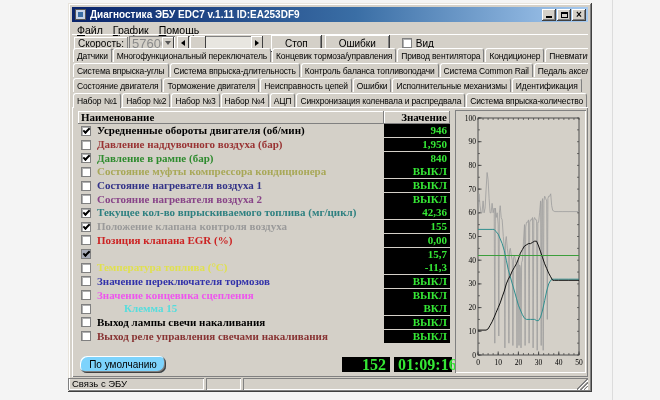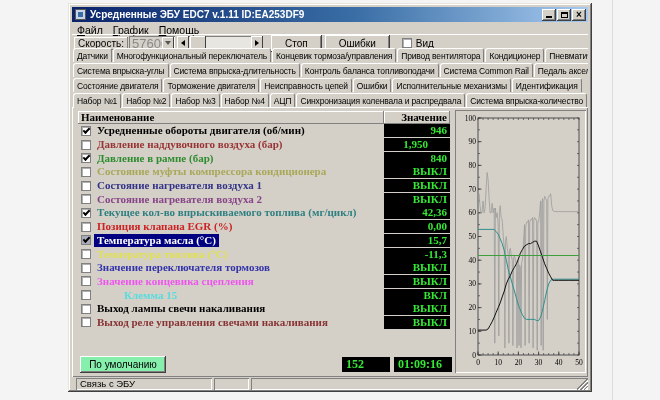--- a/index.html
+++ b/index.html
@@ -104,54 +104,54 @@
   .trow .cb-wrap { width:16px; flex:0 0 auto; display:flex; justify-content:center; }
   .trow .lbl { font-size:11px; font-weight:bold; white-space:nowrap; overflow:hidden;
     padding:0 3px; height:13px; line-height:13px; }
   .trow.selected .lbl { background:#000080; color:#fff !important; }
   .trow .val { margin-left:auto; width:66px; height:13px; line-height:13px;
     background:#000; text-align:right; padding-right:3px;
     font-size:11px; font-weight:bold; white-space:nowrap; }
 
   
   .default-btn { position:absolute; left:8px; top:249px; width:86px; height:17px;
-    background:#86efac; font-size:10px; font-family:"Liberation Sans",sans-serif;
+    background:#7dd3fc; font-size:10px; font-family:"Liberation Sans",sans-serif;
     display:flex; align-items:center; justify-content:center;
-    box-shadow: inset -1px -1px 0 #404040, inset 1px 1px 0 #fff, inset -2px -2px 0 #808080; }
+    box-shadow: inset -1px -1px 0 #404040, inset 1px 1px 0 #fff, inset -2px -2px 0 #808080; border-radius: 7px; }
   .counter-box { position:absolute; top:250px; height:15px; background:#000;
-    font-family:"Liberation Serif", serif; font-weight:bold; font-size:12px;
-    line-height:15px; padding:0 4px; }
+    font-family:"Liberation Serif", serif; font-weight:bold; font-size:16px;
+    line-height:15px; text-align:right; padding:0 4px; }
 
   
   .chart-panel { position:absolute; left:383px; top:3px; width:131px; height:263px;
     background:#d4d0c8; box-shadow: inset 1px 1px 0 #808080, inset -1px -1px 0 #fff; }
   .chart-panel svg { position:absolute; left:2px; top:2px; }
 
   
-  .statusbar { position:absolute; left:8px; right:4px; bottom:2px; height:12px; display:flex; }
+  .statusbar { position:absolute; left:0; right:4px; bottom:2px; height:12px; display:flex; }
   .status-pane { height:12px; box-shadow: inset 1px 1px 0 #808080, inset -1px -1px 0 #fff;
     font-size:9.5px; line-height:12px; padding:0 4px; margin-right:2px;
     white-space:nowrap; overflow:hidden; }
   .grip { position:absolute; right:0; bottom:0; width:11px; height:11px;
     background:
       linear-gradient(135deg, transparent 45%, #808080 45%, #808080 52%, #fff 52%, #fff 58%, transparent 58%),
       linear-gradient(135deg, transparent 62%, #808080 62%, #808080 69%, #fff 69%, #fff 75%, transparent 75%),
       linear-gradient(135deg, transparent 79%, #808080 79%, #808080 86%, #fff 86%, #fff 92%, transparent 92%);
   }
 </style>
 </head>
 <body>
 
 <div class="edge-line" style="left:612px"></div>
 
 <div class="window">
 
   <div class="titlebar">
     <div class="app-icon"></div>
-    <div class="title-text">Усредненные ЭБУ EDC7 v.1.11 ID:EA253DF9</div>
+    <div class="title-text">Диагностика ЭБУ EDC7 v.1.11 ID:EA253DF9</div>
     <div class="win-btn">
         <div class="glyph-min"></div>
       </div>
     <div class="win-btn">
         <div class="glyph-max"></div>
       </div>
     <div class="win-btn">
         <span class="glyph-close">×</span>
       </div>
   </div>
@@ -234,21 +234,21 @@
               <div class="checkbox checked"></div>
             </div>
             <div class="lbl" style="color: rgb(0, 0, 0);">Усредненные обороты двигателя (об/мин)</div>
             <div class="val" style="color: rgb(53, 232, 53);">946</div>
           </div>
           <div class="trow">
             <div class="cb-wrap">
               <div class="checkbox"></div>
             </div>
             <div class="lbl" style="color: rgb(153, 51, 51);">Давление наддувочного воздуха (бар)</div>
-            <div class="val" style="color: rgb(53, 232, 53); text-align: center;">1,950</div>
+            <div class="val" style="color: rgb(53, 232, 53);">1,950</div>
           </div>
           <div class="trow">
             <div class="cb-wrap">
               <div class="checkbox checked"></div>
             </div>
             <div class="lbl" style="color: rgb(46, 139, 46);">Давление в рампе (бар)</div>
             <div class="val" style="color: rgb(53, 232, 53);">840</div>
           </div>
           <div class="trow">
             <div class="cb-wrap">
@@ -273,30 +273,36 @@
           </div>
           <div class="trow">
             <div class="cb-wrap">
               <div class="checkbox checked"></div>
             </div>
             <div class="lbl" style="color: rgb(46, 128, 128);">Текущее кол-во впрыскиваемого топлива (мг/цикл)</div>
             <div class="val" style="color: rgb(53, 232, 53);">42,36</div>
           </div>
           <div class="trow">
             <div class="cb-wrap">
+              <div class="checkbox checked"></div>
+            </div>
+            <div class="lbl" style="color: rgb(154, 154, 154);">Положение клапана контроля воздуха</div>
+            <div class="val" style="color: rgb(53, 232, 53);">155</div>
+          </div>
+          <div class="trow">
+            <div class="cb-wrap">
               <div class="checkbox"></div>
             </div>
             <div class="lbl" style="color: rgb(204, 34, 34);">Позиция клапана EGR (%)</div>
             <div class="val" style="color: rgb(53, 232, 53);">0,00</div>
           </div>
           <div class="trow selected">
             <div class="cb-wrap">
               <div class="checkbox checked graybox"></div>
             </div>
-            <div class="lbl" style="color: rgb(255, 255, 255);">Температура масла (°C)</div>
             <div class="val" style="color: rgb(53, 232, 53);">15,7</div>
           </div>
           <div class="trow">
             <div class="cb-wrap">
               <div class="checkbox"></div>
             </div>
             <div class="lbl" style="color: rgb(224, 224, 80);">Температура топлива (°C)</div>
             <div class="val" style="color: rgb(53, 232, 53); text-align: right;">-11,3</div>
           </div>
           <div class="trow">

